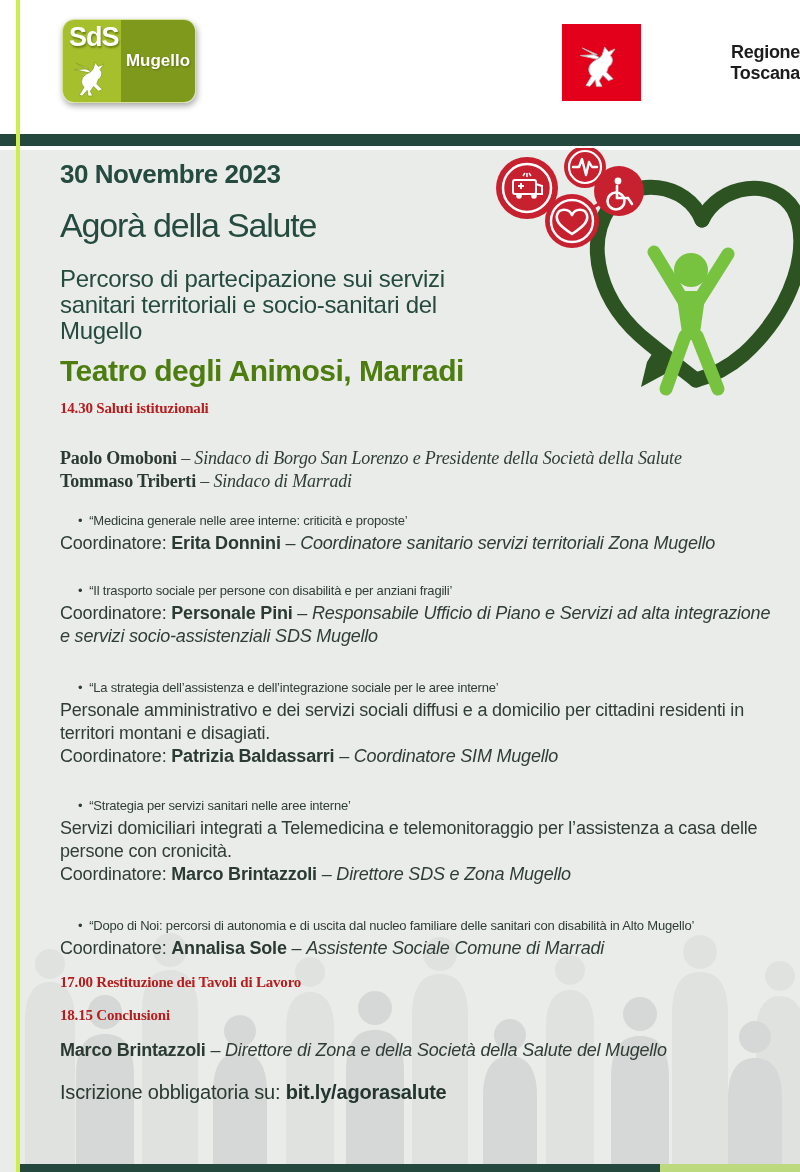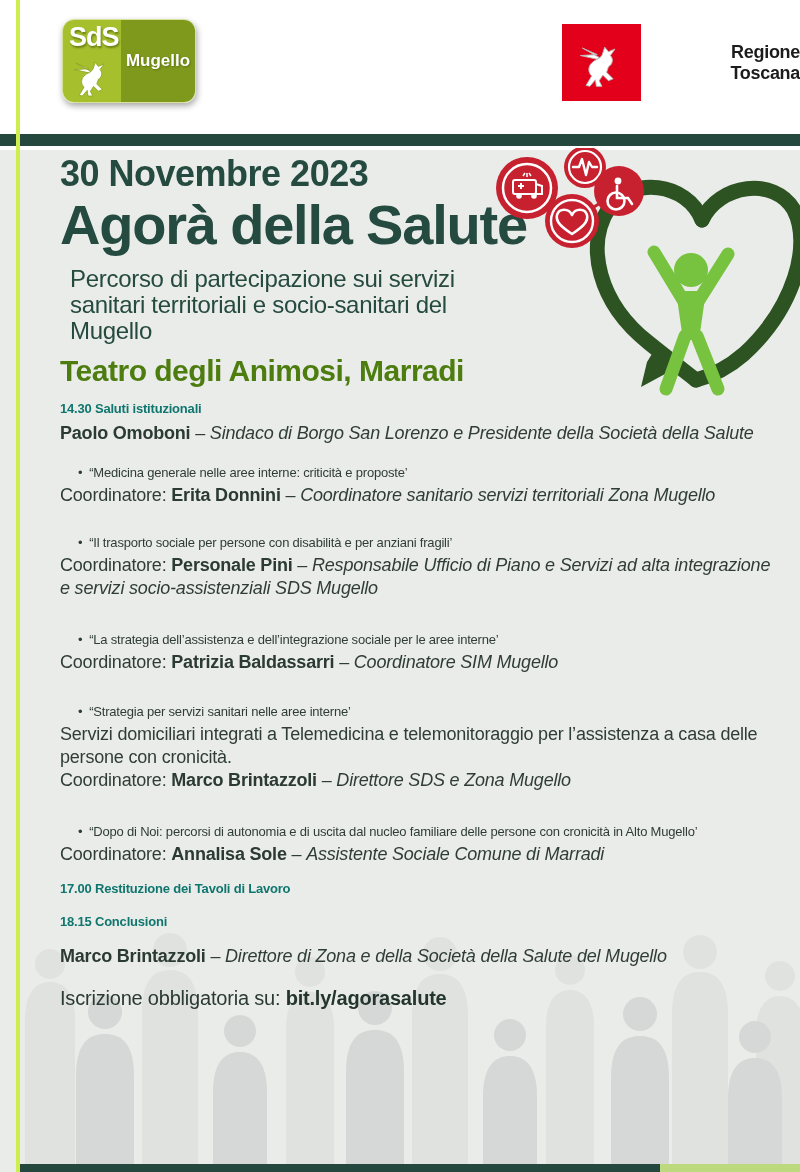--- a/index.html
+++ b/index.html
@@ -31,35 +31,35 @@
   
   .panel{position:absolute;left:0;top:134px;width:800px;height:1038px;background:#eaecea;overflow:hidden;}
   .bar-top{position:absolute;left:0;top:0;width:800px;height:12px;background:#25483e;z-index:5;}
   .bar-bottom{position:absolute;left:20px;bottom:0;height:8px;width:780px;display:flex;z-index:5;}
   .bar-bottom .seg-dark{width:640px;height:100%;background:#25483e;}
   .bar-bottom .seg-lime{flex:1;height:100%;background:#bdd97e;}
   
   .crowd{position:absolute;left:10px;bottom:8px;width:790px;height:232px;z-index:0;}
   
   .content{position:relative;z-index:2;padding:12px 28px 0 60px;color:#2e3c36;}
-  .date{margin-top:8px;font-size:36px;line-height:40px;font-weight:bold;color:#254a40;letter-spacing:-.5px;}
-  .title{margin-top:4px;font-size:56px;line-height:54px;font-weight:bold;color:#254a40;letter-spacing:-1.2px;}
-  .subtitle{margin-top:14px;font-size:24px;line-height:26px;font-weight:500;color:#254a40;letter-spacing:-.3px;margin-left:10px;}
+  .date{margin-top:8px;font-size:26px;line-height:40px;font-weight:bold;color:#254a40;letter-spacing:-.5px;}
+  .title{margin-top:4px;font-size:34px;line-height:54px;font-weight:normal;color:#254a40;letter-spacing:-1.2px;}
+  .subtitle{margin-top:14px;font-size:24px;line-height:26px;font-weight:500;color:#254a40;letter-spacing:-.3px;}
   .venue{margin-top:10px;font-size:30px;line-height:34px;font-weight:bold;color:#4d7c0f;letter-spacing:-.5px;}
-  .time-heading{font-weight:bold;font-size:13px;line-height:23px;color:#0f766e;letter-spacing:-.2px;}
+  .time-heading{font-weight:bold;font-size:15px;line-height:23px;color:#b91c1c;letter-spacing:-.2px;font-family:Liberation Serif, serif;}
   .body-line{font-size:18px;line-height:23px;letter-spacing:-.2px;color:#303d37;}
   .b{font-weight:bold;color:#2b3a33;}
   .i{font-style:italic;}
   .bullet-line{
     font-size:13px;line-height:23px;letter-spacing:-.2px;color:#303d37;
     padding-left:34px;text-indent:-16px;position:relative;
   }
   .bullet-line::before{content:"•\00a0\00a0";color:#303d37;}
   .mt-14-30{margin-top:9px;}
-  .mt-people{margin-top:2px;}
+  .mt-people{margin-top:27px;font-family:Liberation Serif, serif;}
   .mt-15-00{margin-top:12px;}
   .mt-t1{margin-top:16px;}
   .mt-t2{margin-top:24px;}
   .mt-t3{margin-top:28px;}
   .mt-t4{margin-top:26px;}
   .mt-t5{margin-top:28px;}
   .mt-17-00{margin-top:11px;}
   .mt-18-15{margin-top:10px;}
   .mt-marco{margin-top:12px;}
   .registration{margin-top:18px;font-size:20px;line-height:25px;letter-spacing:-.2px;color:#2b3a33;}
@@ -231,20 +231,25 @@
     <div class="venue">Teatro degli Animosi, Marradi</div>
 
     <div class="time-heading mt-14-30">14.30 Saluti istituzionali</div>
 
     <div class="mt-people">
       <div class="body-line">
         <span class="b">Paolo Omoboni</span>
         <span>–</span>
         <span class="i">Sindaco di Borgo San Lorenzo e Presidente della Società della Salute</span>
       </div>
+      <div class="body-line">
+        <span class="b">Tommaso Triberti</span>
+        <span>–</span>
+        <span class="i">Sindaco di Marradi</span>
+      </div>
     </div>
 
 
     <div class="mt-t1">
       <div class="bullet-line">“Medicina generale nelle aree interne: criticità e proposte’</div>
       <div class="body-line">
         <span>Coordinatore:</span>
         <span class="b">Erita Donnini</span>
         <span>–</span>
         <span class="i">Coordinatore sanitario servizi territoriali Zona Mugello</span>
@@ -256,41 +261,42 @@
       <div class="body-line">
         <span>Coordinatore:</span>
         <span class="b">Personale Pini</span>
         <span>–</span>
         <span class="i">Responsabile Ufficio di Piano e Servizi ad alta integrazione e servizi socio-assistenziali SDS Mugello</span>
       </div>
     </div>
 
     <div class="mt-t3">
       <div class="bullet-line">“La strategia dell’assistenza e dell’integrazione sociale per le aree interne’</div>
+      <div class="body-line">Personale amministrativo e dei servizi sociali diffusi e a domicilio per cittadini residenti in territori montani e disagiati.</div>
       <div class="body-line">
         <span>Coordinatore:</span>
         <span class="b">Patrizia Baldassarri</span>
         <span>–</span>
         <span class="i">Coordinatore SIM Mugello</span>
       </div>
     </div>
 
     <div class="mt-t4">
       <div class="bullet-line">“Strategia per servizi sanitari nelle aree interne’</div>
       <div class="body-line">Servizi domiciliari integrati a Telemedicina e telemonitoraggio per l’assistenza a casa delle persone con cronicità.</div>
       <div class="body-line">
         <span>Coordinatore:</span>
         <span class="b">Marco Brintazzoli</span>
         <span>–</span>
         <span class="i">Direttore SDS e Zona Mugello</span>
       </div>
     </div>
 
     <div class="mt-t5">
-      <div class="bullet-line">“Dopo di Noi: percorsi di autonomia e di uscita dal nucleo familiare delle persone con cronicità in Alto Mugello’</div>
+      <div class="bullet-line">“Dopo di Noi: percorsi di autonomia e di uscita dal nucleo familiare delle sanitari con disabilità in Alto Mugello’</div>
       <div class="body-line">
         <span>Coordinatore:</span>
         <span class="b">Annalisa Sole</span>
         <span>–</span>
         <span class="i">Assistente Sociale Comune di Marradi</span>
       </div>
     </div>
 
     <div class="time-heading mt-17-00">17.00 Restituzione dei Tavoli di Lavoro</div>
     <div class="time-heading mt-18-15">18.15 Conclusioni</div>

